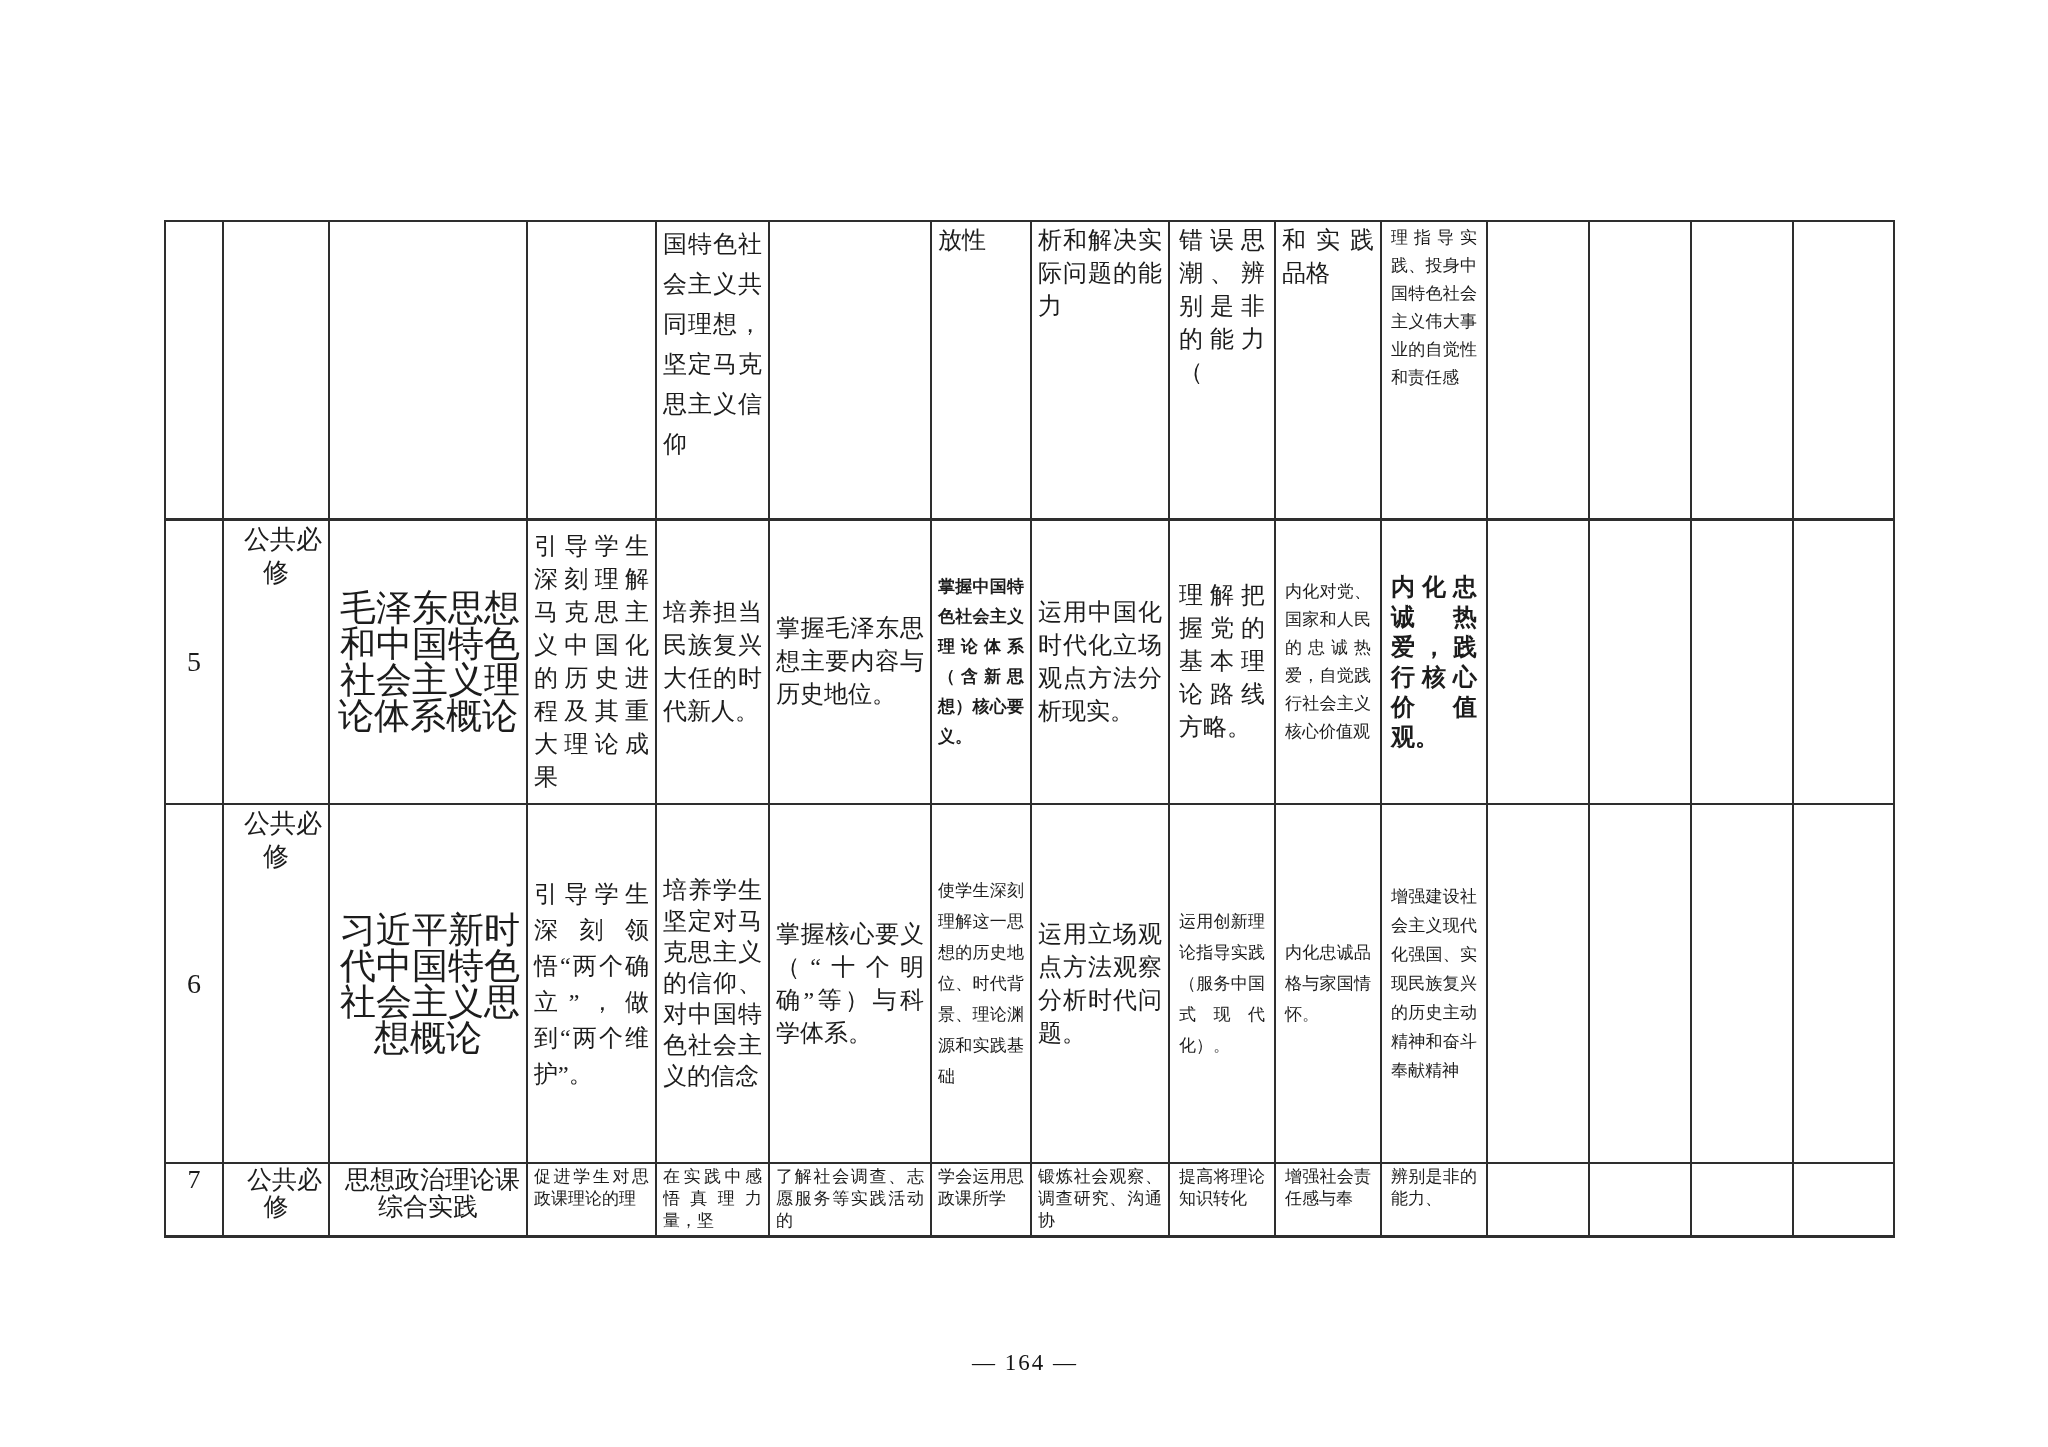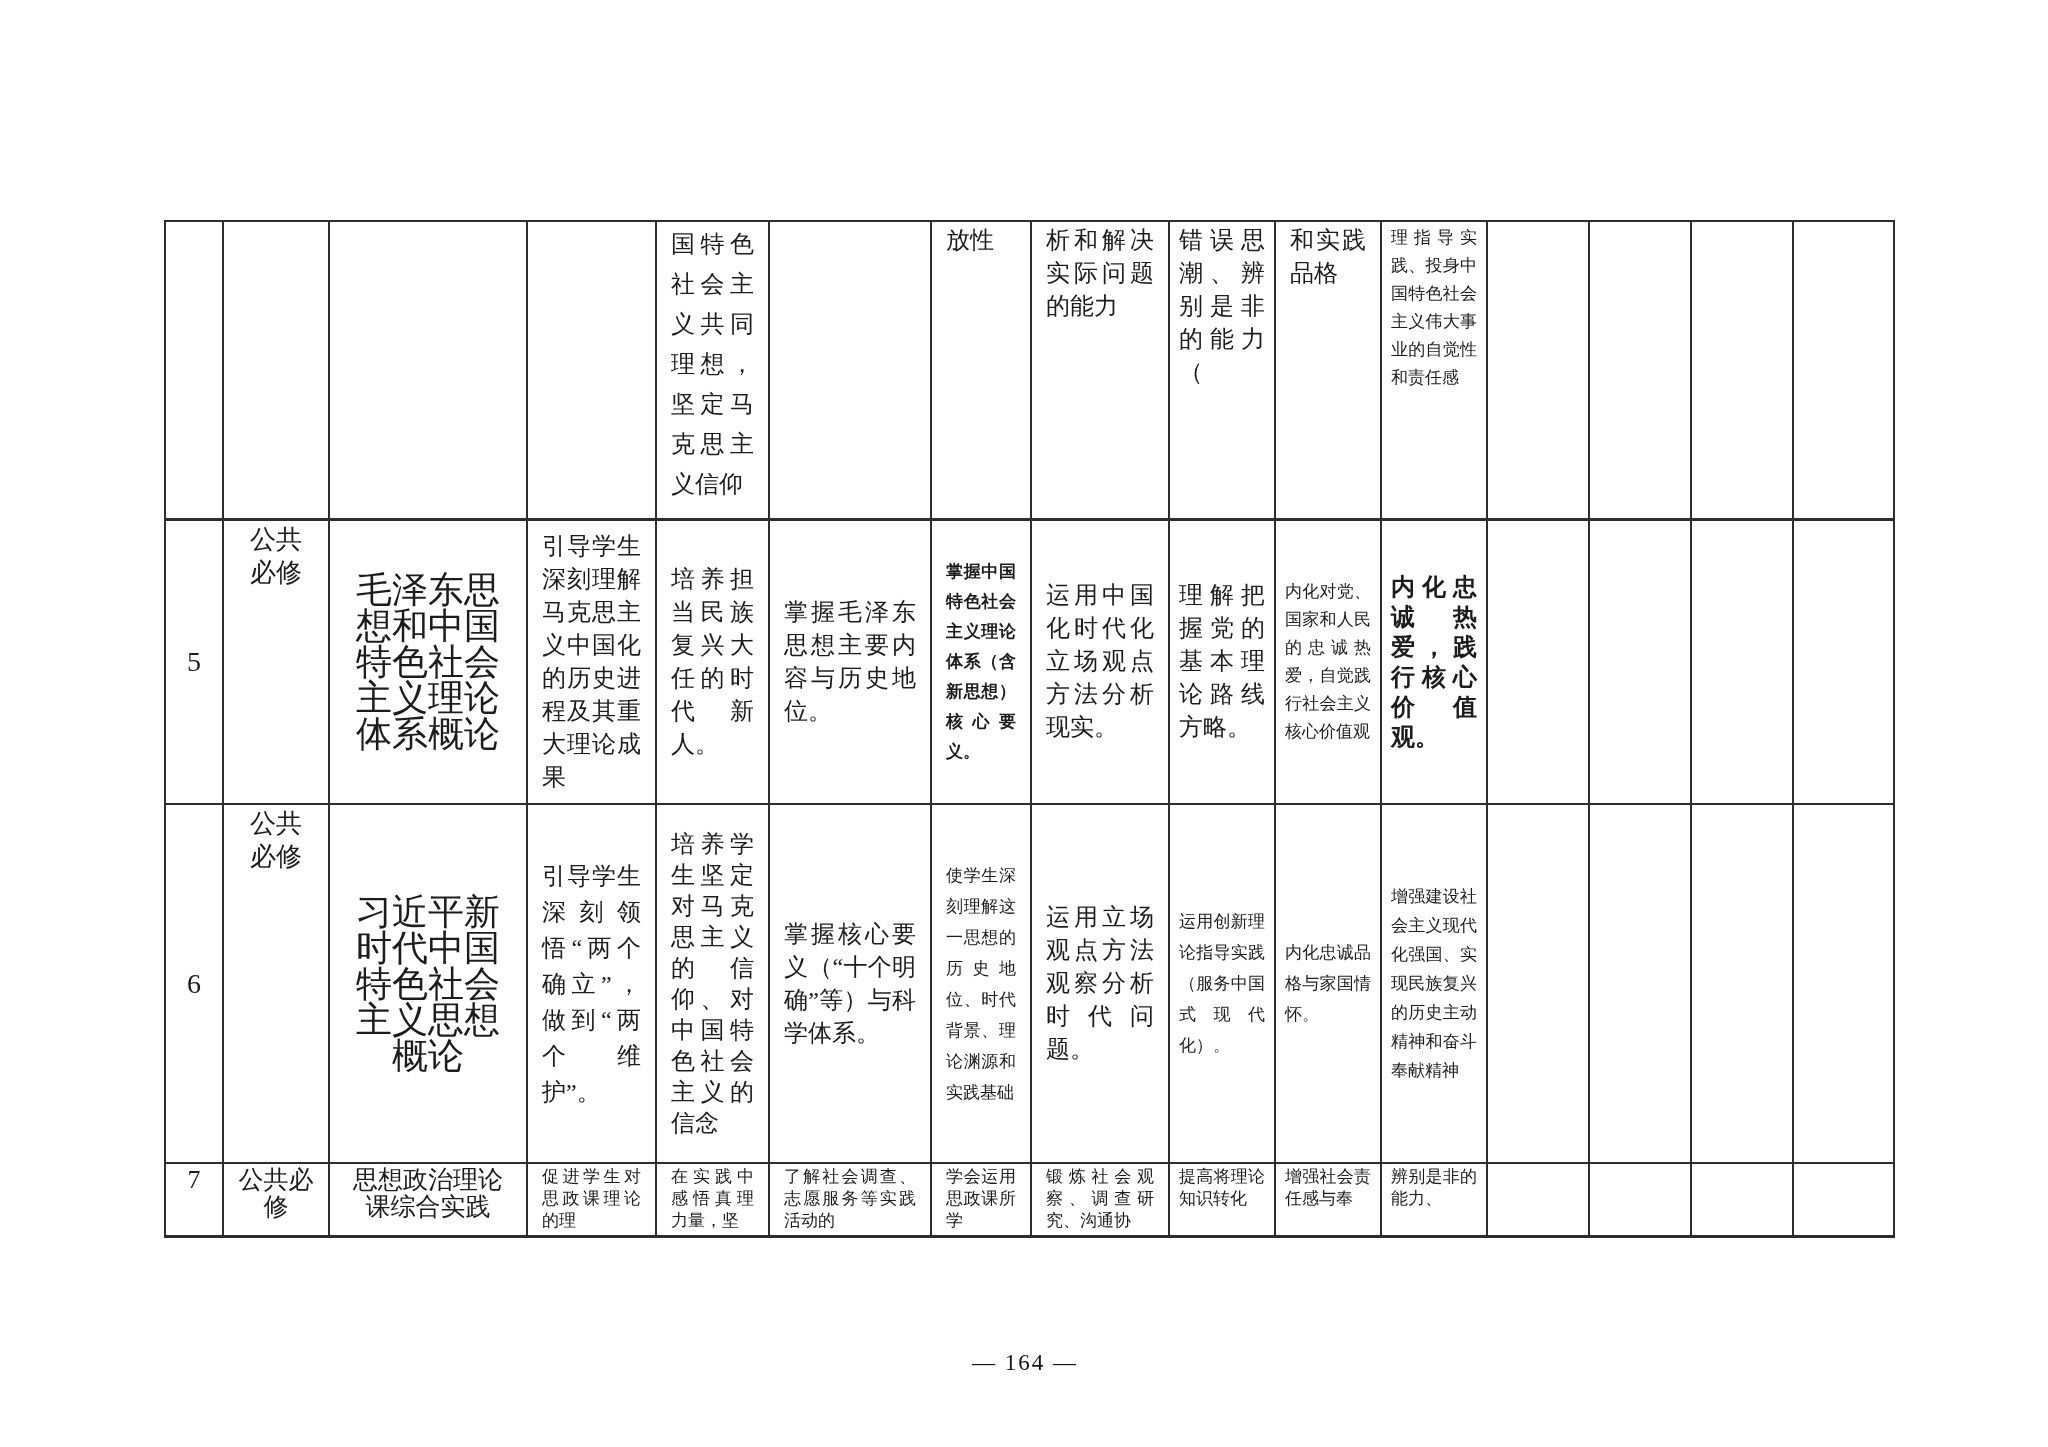--- a/index.html
+++ b/index.html
@@ -8,37 +8,37 @@
     font-family:"Liberation Serif","DejaVu Serif",serif;color:#1c1c1c;
   }
   table.grid{
     position:absolute;left:164px;top:220px;width:1729px;
     border-collapse:collapse;table-layout:fixed;
     border:2px solid #2e2e2e;border-bottom-width:3px;
   }
   td{
     border:2px solid #2e2e2e;
     vertical-align:middle;
-    padding:2px 14px;
+    padding:2px 6px;
     overflow:hidden;
   }
   tr.r5 td{border-top-width:3px;}
   tr.rA{height:298px;}
   tr.r5{height:285px;}
   tr.r6{height:359px;}
   tr.r7{height:73px;}
   tr.rA td, tr.r7 td, td.tp{vertical-align:top;}
   td.c9pad{padding:2px 9px;}
   .cw{
     font-size:24px;line-height:33px;
     text-align:justify;text-justify:inter-ideograph;
     word-break:normal;
   }
   .r7 .cw{max-height:66px;overflow:hidden;}
-  .ctr{text-align:center;text-align-last:center;}
+  .ctr{text-align:right;text-align-last:center;}
   .num{font-size:28px;text-align:center;text-align-last:center;}
   .f23{font-size:17px;}
   .f25{font-size:25px;}
   .f26{font-size:26px;}
   .f28{font-size:36px;}
   .lh22{line-height:22px;}
   .lh27{line-height:27px;}
   .lh28{line-height:28px;}
   .lh29{line-height:29px;}
   .lh30{line-height:30px;font-weight:bold;}

